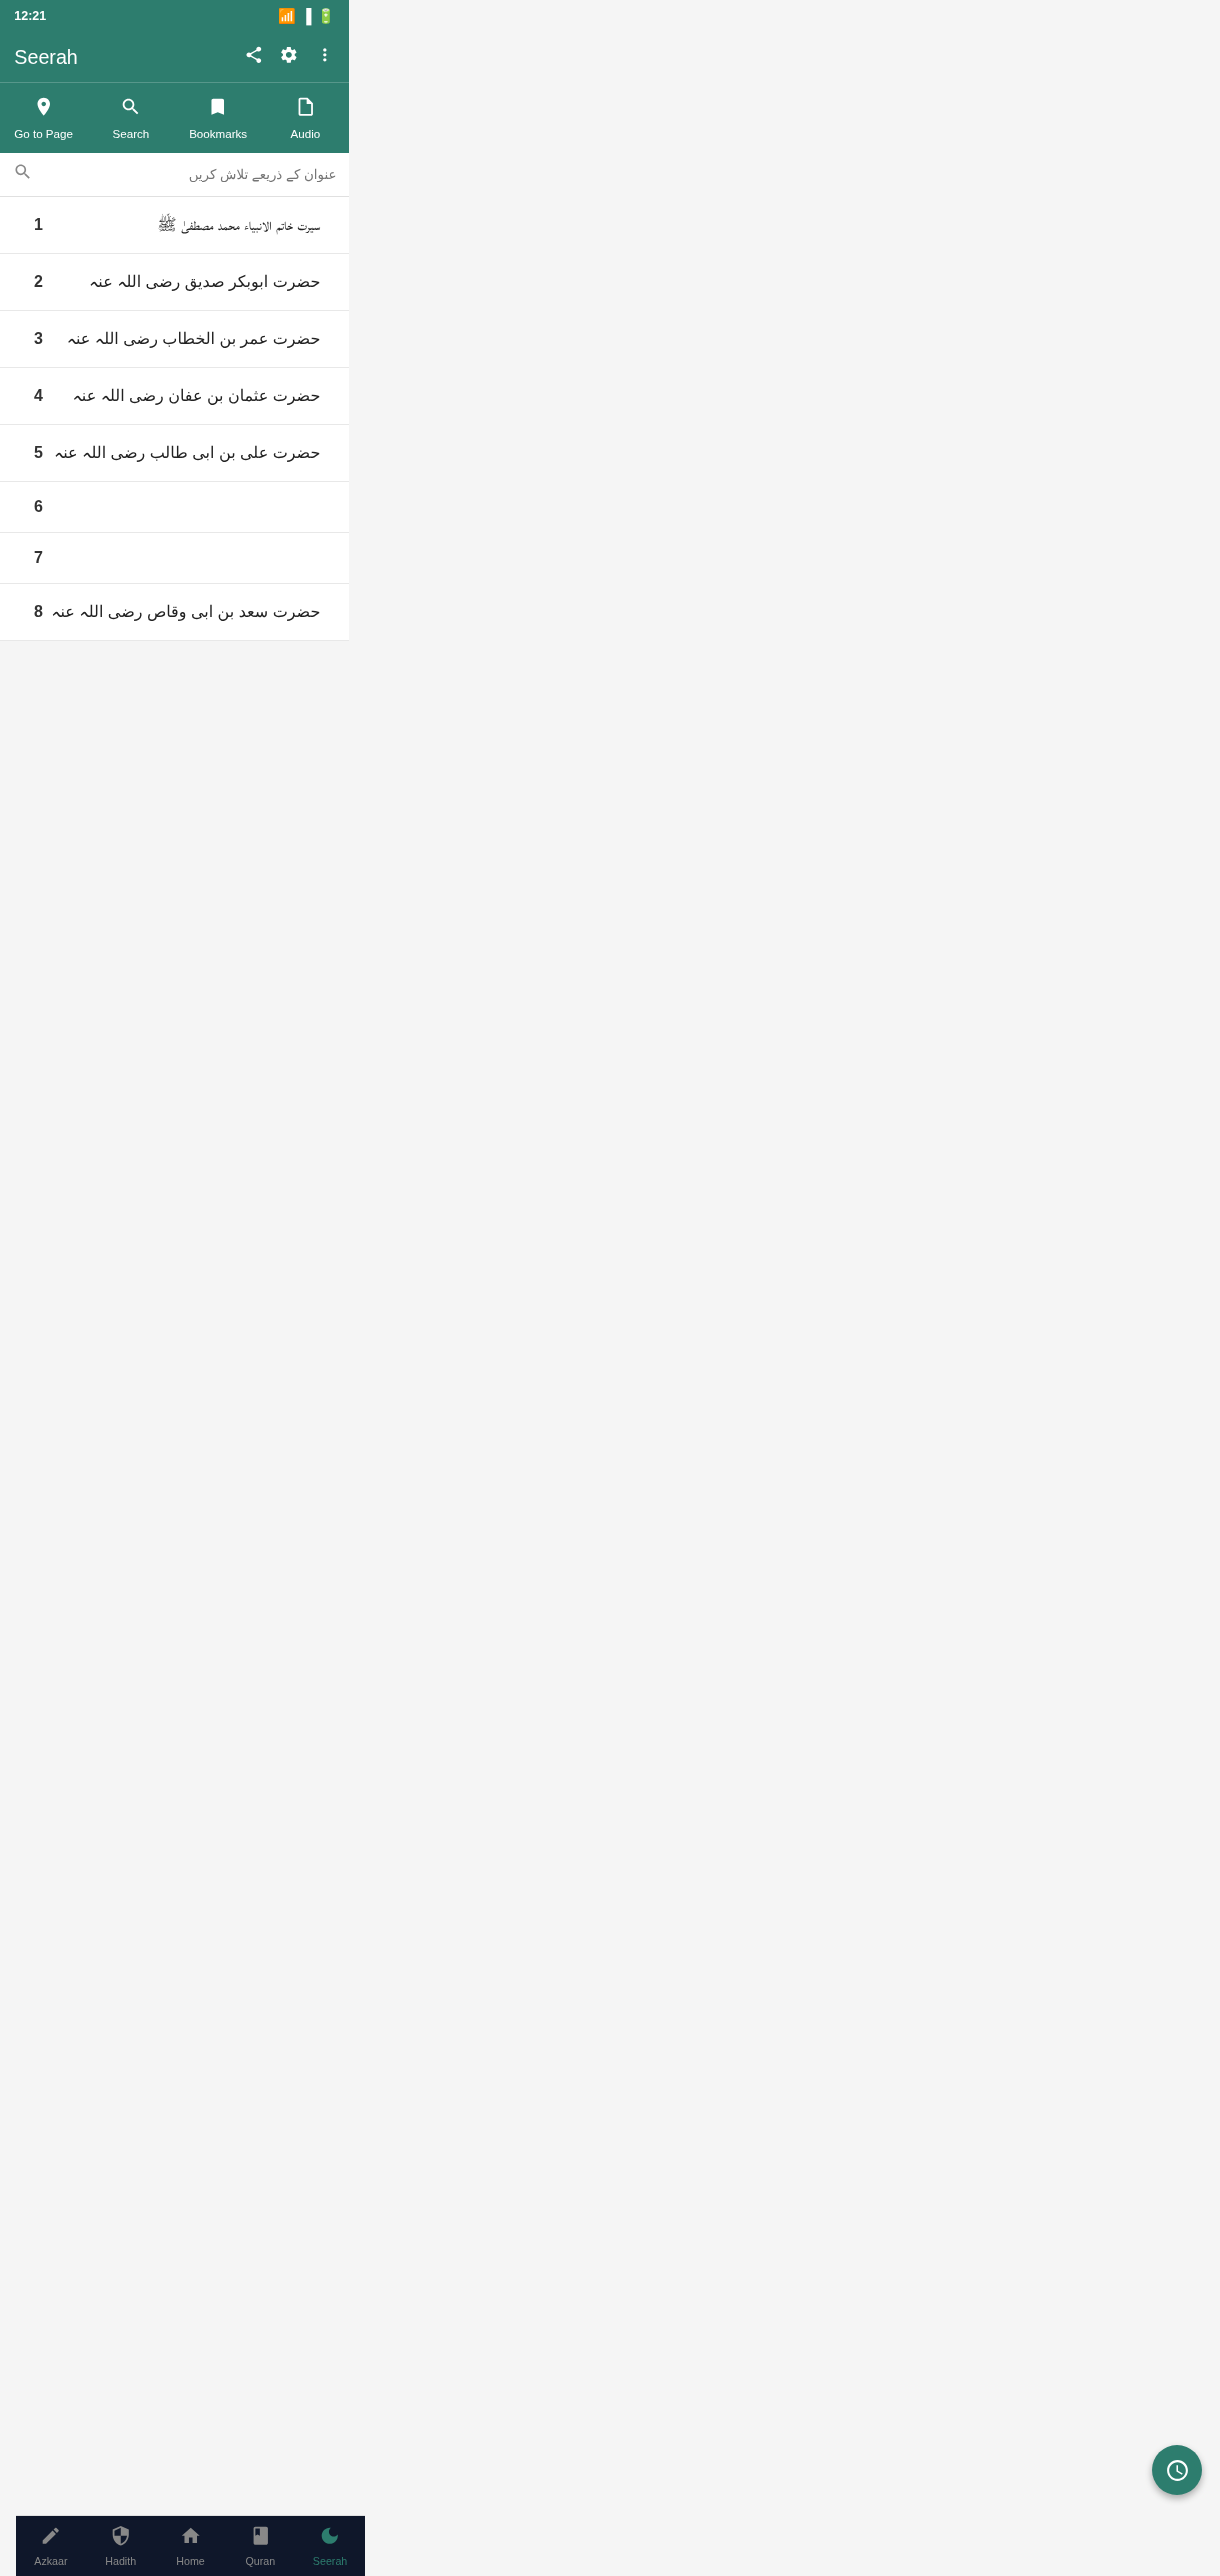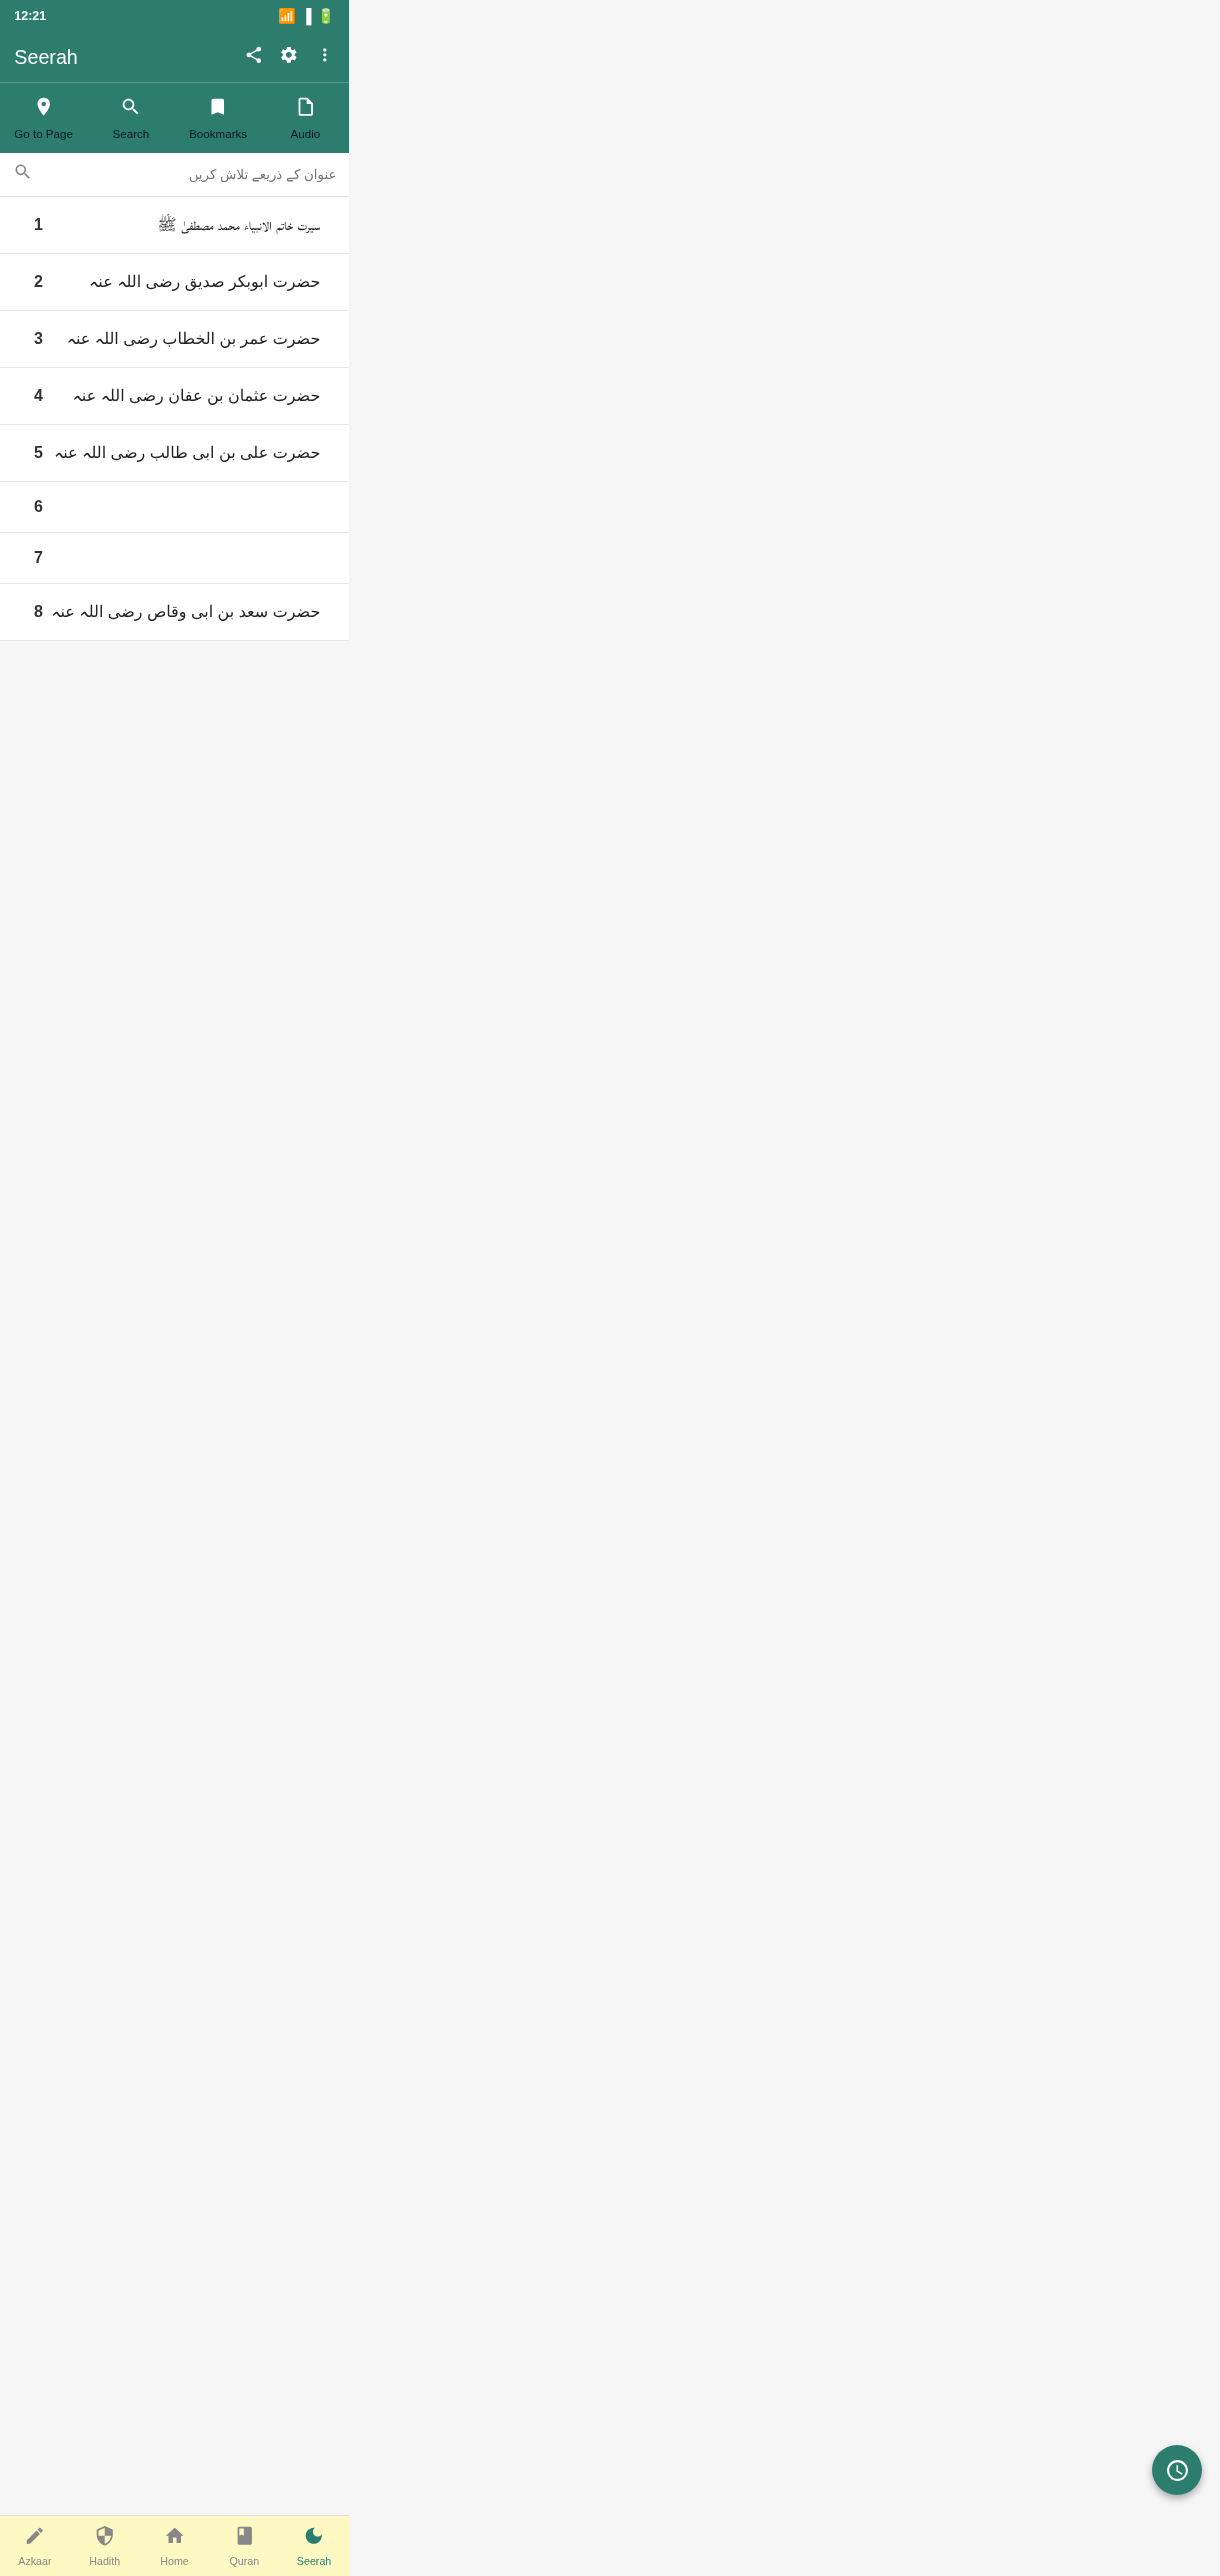--- a/index.html
+++ b/index.html
@@ -75,21 +75,21 @@
       border-top: 0.9px solid rgba(255,255,255,0.2);
     }
 
     .nav-tab {
       flex: 1;
       display: flex;
       flex-direction: column;
       align-items: center;
       justify-content: center;
       padding: 12.5px 7.2px;
-      color: #0f172a;
+      color: #ffffff;
       cursor: pointer;
       gap: 5.4px;
     }
 
     .nav-tab-icon {
       font-size: 19.7px;
     }
 
     .nav-tab-label {
       font-size: 11.6px;
@@ -170,24 +170,24 @@
       font-size: 19.7px;
       cursor: pointer;
       box-shadow: 0 3.6px 7.2px rgba(0,0,0,0.3);
       z-index: 100;
     }
 
     
     .bottom-nav {
       position: fixed;
       bottom: 0;
-      left: 0;
+      left: 16px;
       right: 0;
       width: 349px;
-      background: #fef9c3;
+      background: #0f172a;
       display: flex;
       border-top: 0.9px solid #e0e0e0;
       z-index: 200;
       text-align: center;
     }
 
     .bottom-nav-item {
       flex: 1;
       display: flex;
       flex-direction: column;

